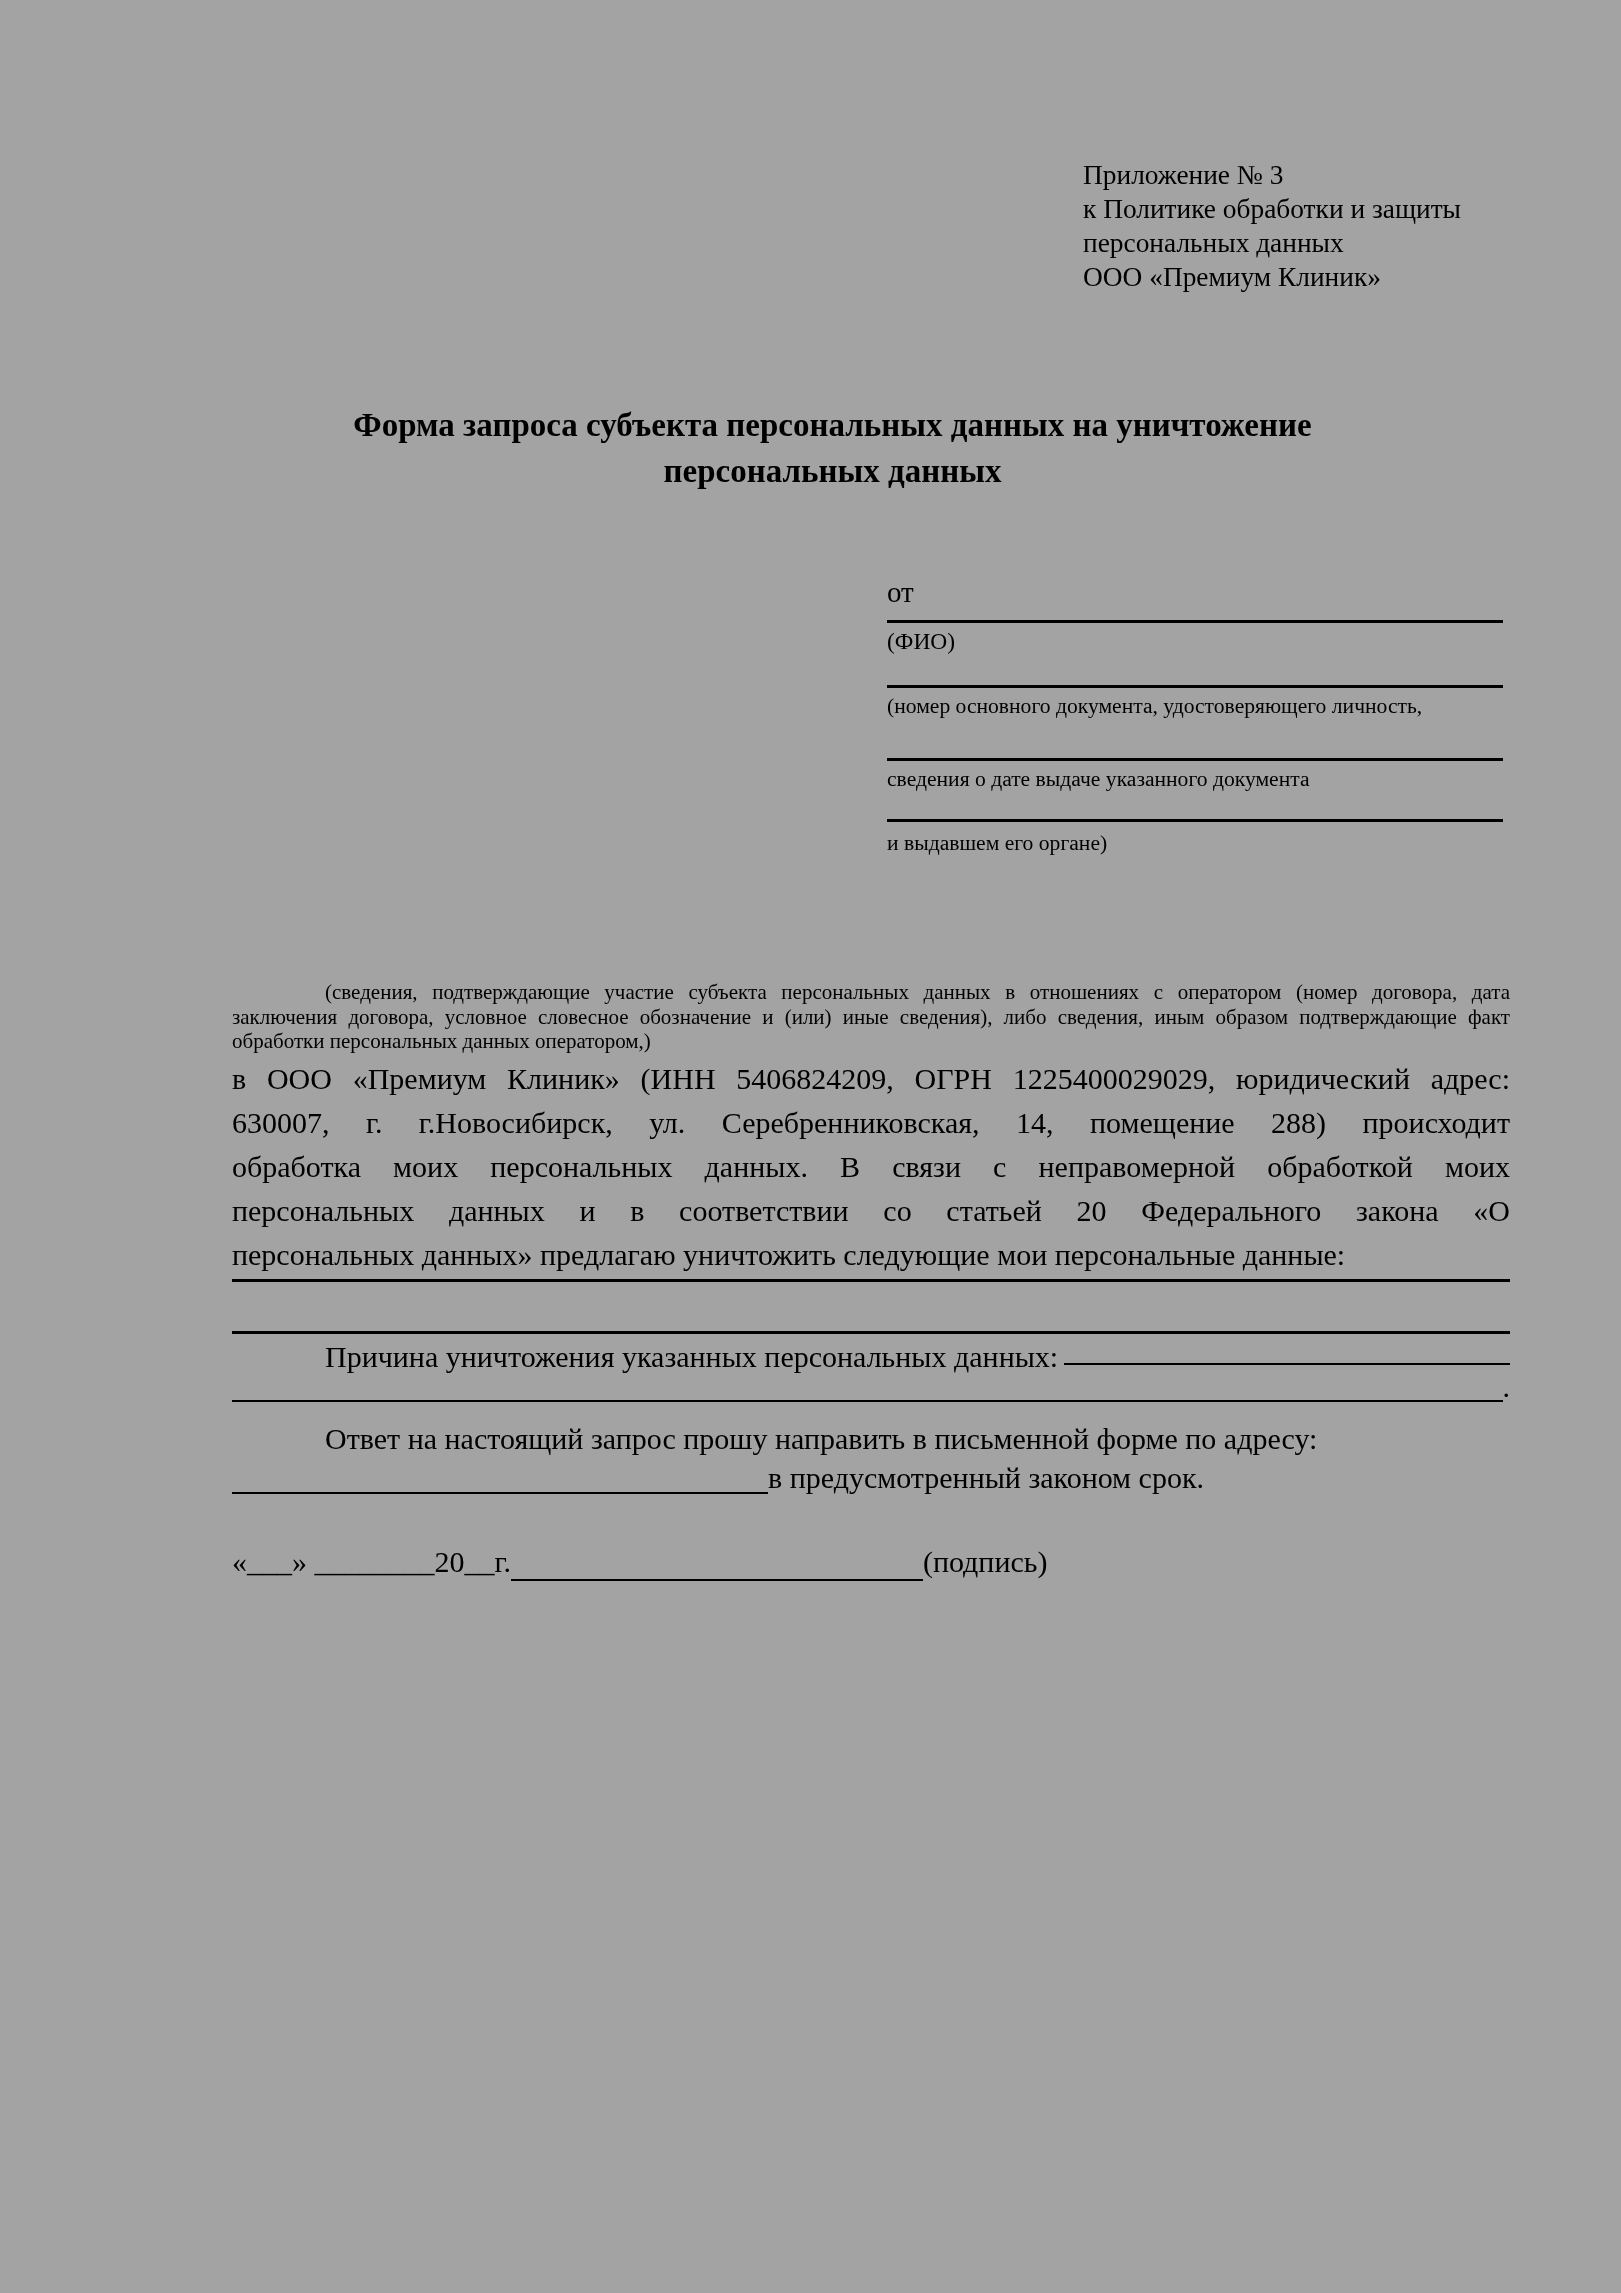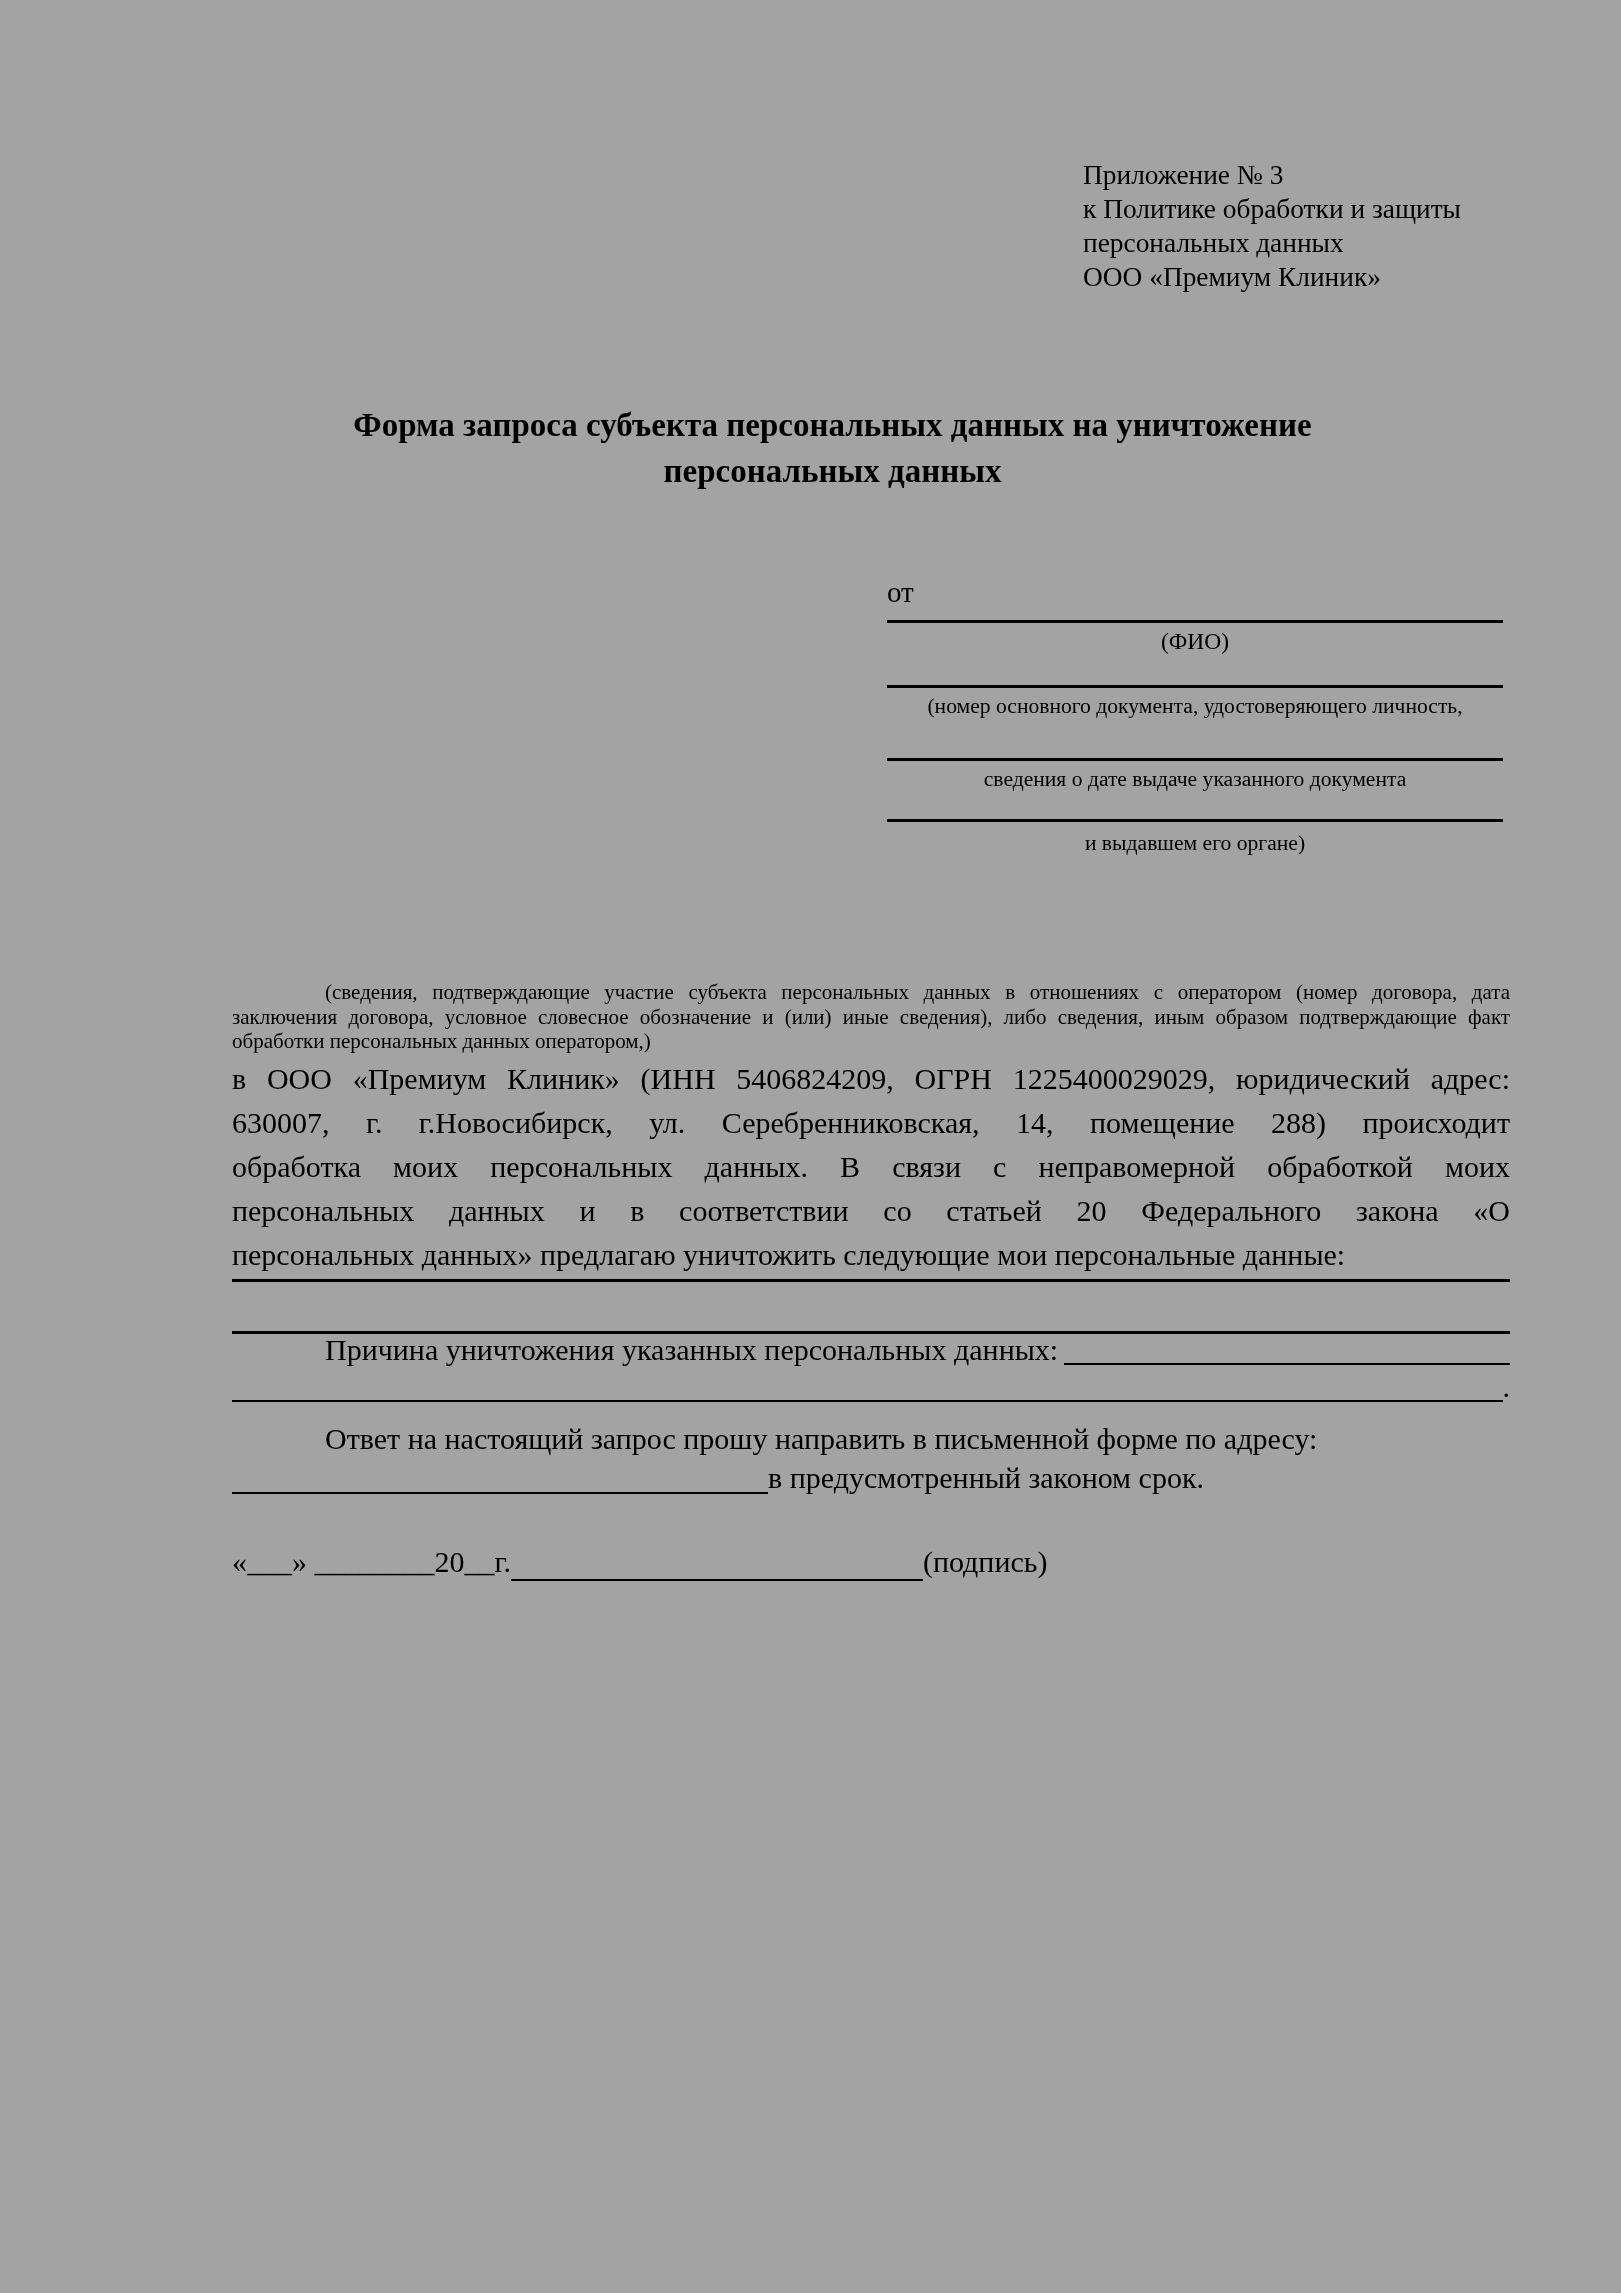--- a/index.html
+++ b/index.html
@@ -23,38 +23,38 @@
     position: absolute; left: 176px; top: 402px; width: 1313px;
     margin: 0; text-align: center; font-weight: bold;
     font-size: 33px; line-height: 46px;
   }
   .doc-title span { display: block; }
   
   .addressee { position: absolute; left: 887px; top: 576px; width: 616px; }
   .addr-to   { font-size: 29px; height: 43px; }
   .addr-from { font-size: 29px; height: 44px; }
   .fline { height: 2.9px; background: #000; }
-  .caption { text-align: center; font-size: 21.6px; box-sizing: border-box; }
+  .caption { text-align: left; font-size: 21.6px; box-sizing: border-box; }
   .cap-fio   { height: 62px; padding-top: 4.9px; font-size: 23.5px; }
   .cap-doc   { height: 70px; padding-top: 5.9px; }
   .cap-date  { height: 58px; padding-top: 5.9px; }
   .cap-organ { padding-top: 9px; }
   
   .col { position: absolute; left: 232px; width: 1278px; }
   .lead-line { top: 941px; display: flex; font-size: 30px; height: 39px; }
   .lead-text { padding-left: 93px; white-space: nowrap; }
   .fill { flex: 1 1 auto; border-bottom: 2.9px solid #000; margin: 0 0 4.9px 5.9px; }
   .note { top: 980px; font-size: 21px; line-height: 24.5px; }
   .note .j1 { text-indent: 93px; }
   .jfull { text-align: justify; text-align-last: justify; }
   .main-par { top: 1057px; font-size: 30px; line-height: 44px; }
   .hr-blank { height: 2.9px; background: #000; }
   .hrA { top: 1279px; } .hrB { top: 1331px; }
   .reason-line { top: 1333px; display: flex; font-size: 30px; height: 37px; }
-  .reason-label { padding-left: 93px; white-space: nowrap; }
+  .reason-label { padding-left: 93px; white-space: nowrap; margin-top: 7px; }
   .reason-end { top: 1370px; display: flex; font-size: 30px; height: 37px; }
   .reason-end .fill { margin-left: 0; }
   .response-1 { top: 1417px; font-size: 30px; line-height: 44px; text-indent: 93px; }
   .response-2 { top: 1461px; display: flex; font-size: 30px; height: 39px; }
   .addr-fill { flex: 0 0 536px; border-bottom: 2.9px solid #000; margin-bottom: 5.9px; }
   .resp-suffix { white-space: nowrap; }
   .datesig { top: 1545px; display: flex; justify-content: flex-start; font-size: 30px; height: 43px; }
   .date-part { white-space: nowrap; }
   .sig-group { display: flex; margin-right: 29px; }
   .sig-line { width: 412px; border-bottom: 2.9px solid #000; margin-bottom: 6.9px; }

